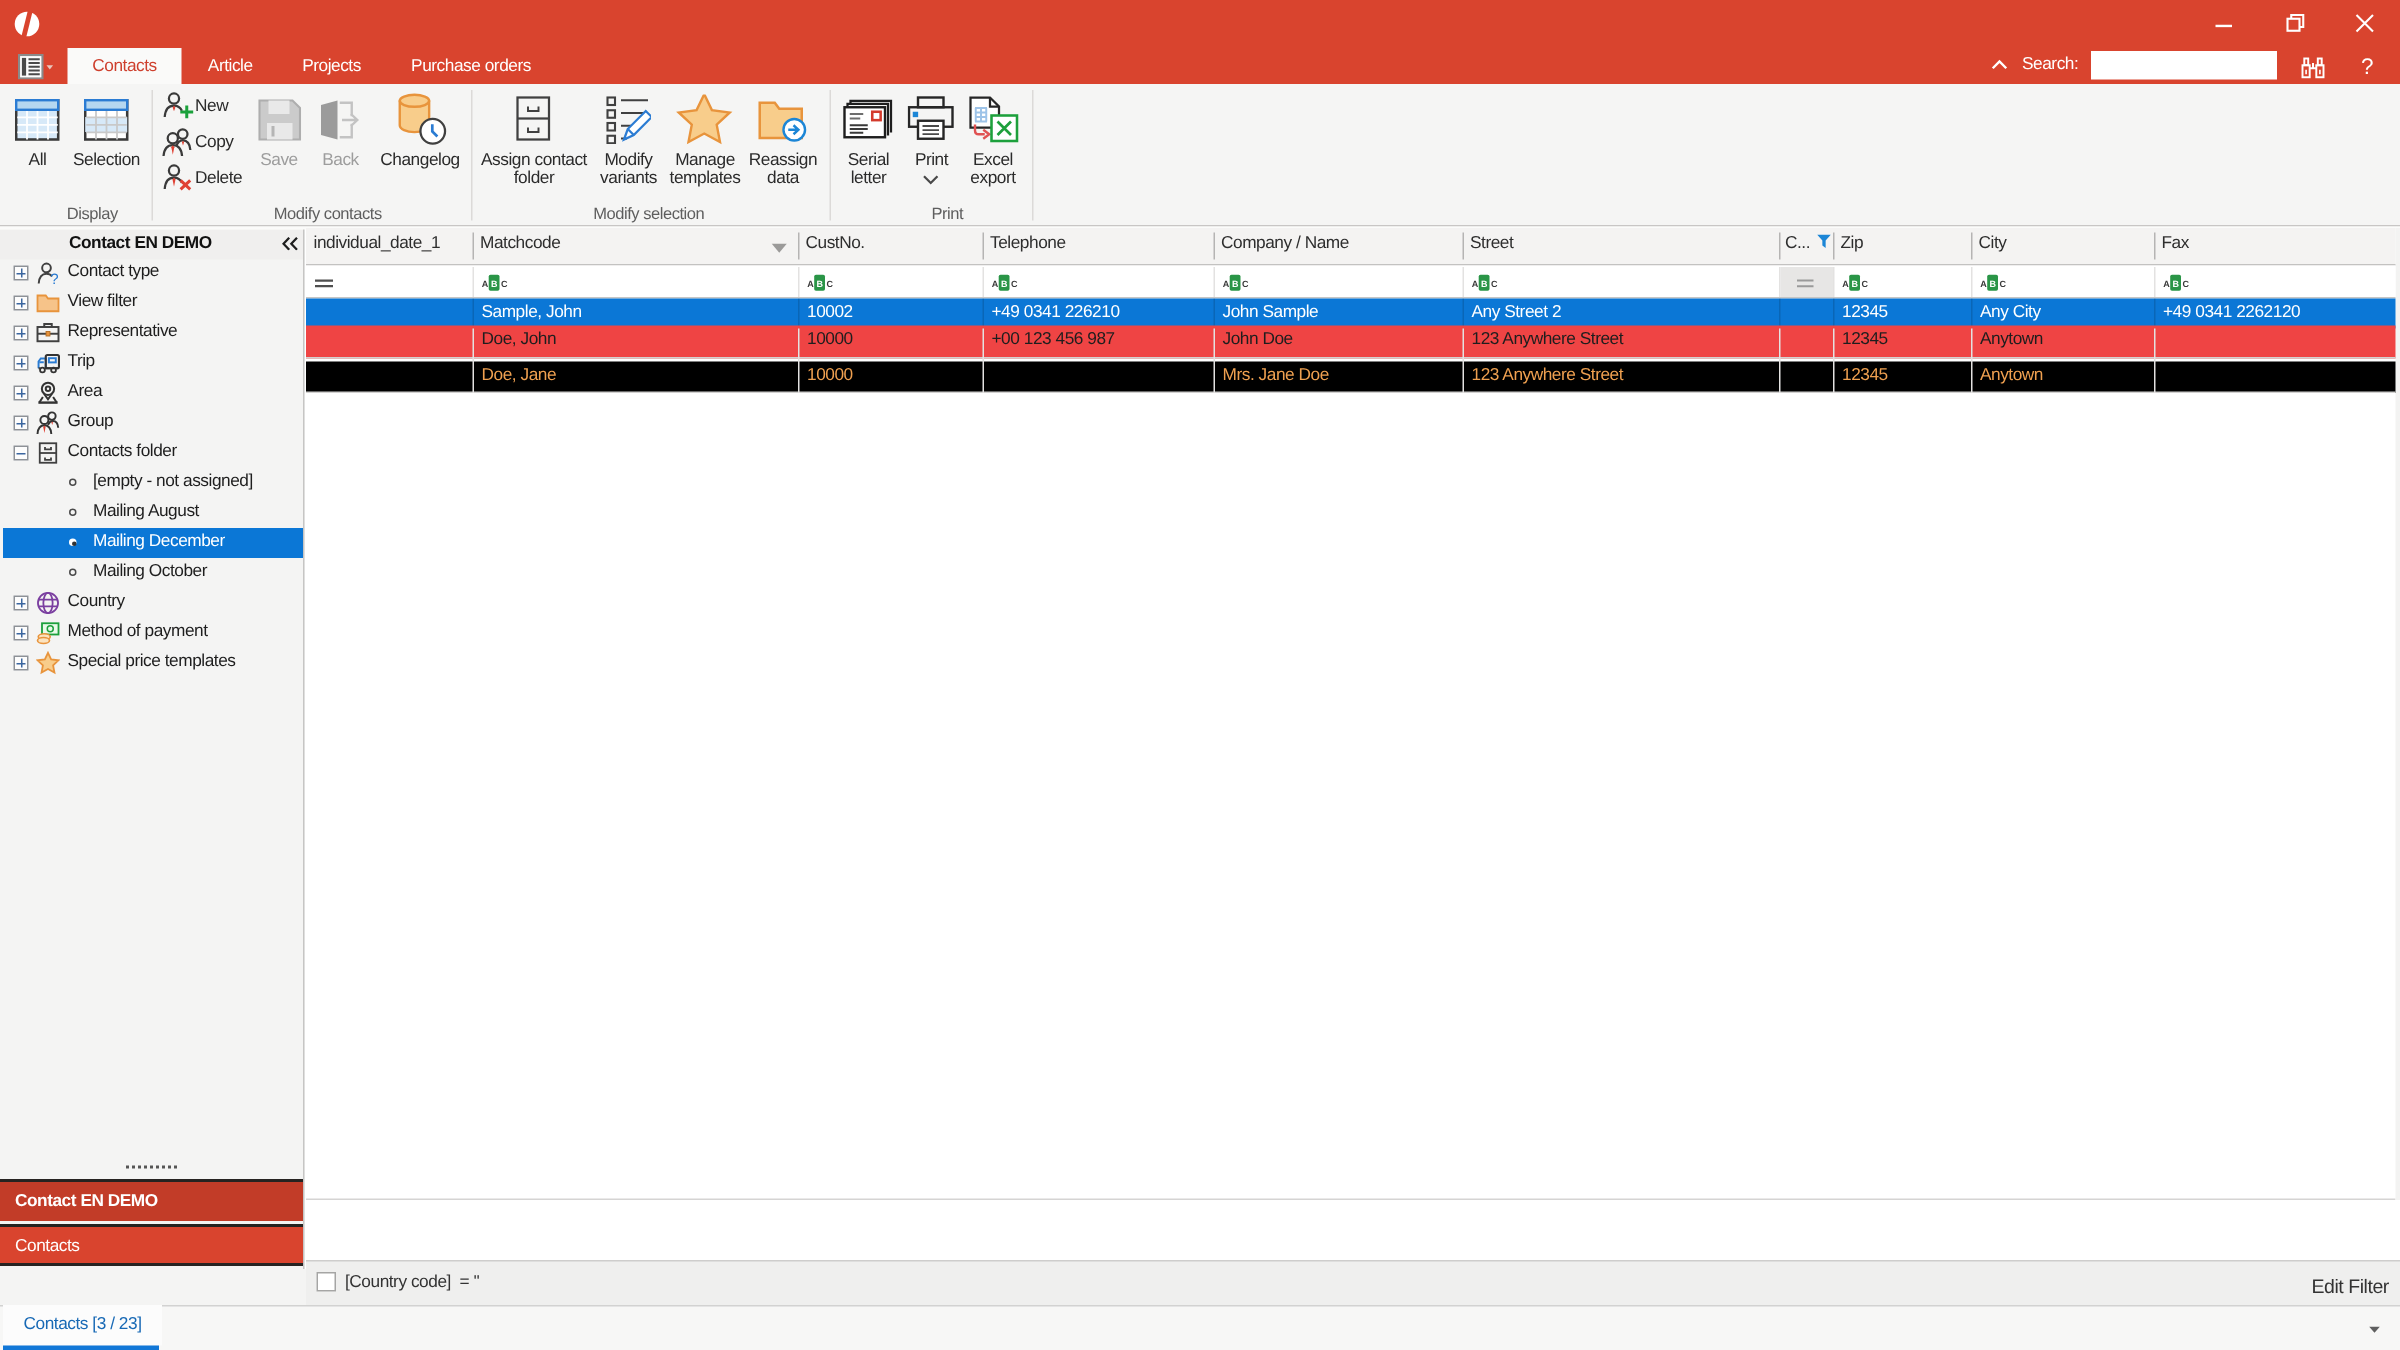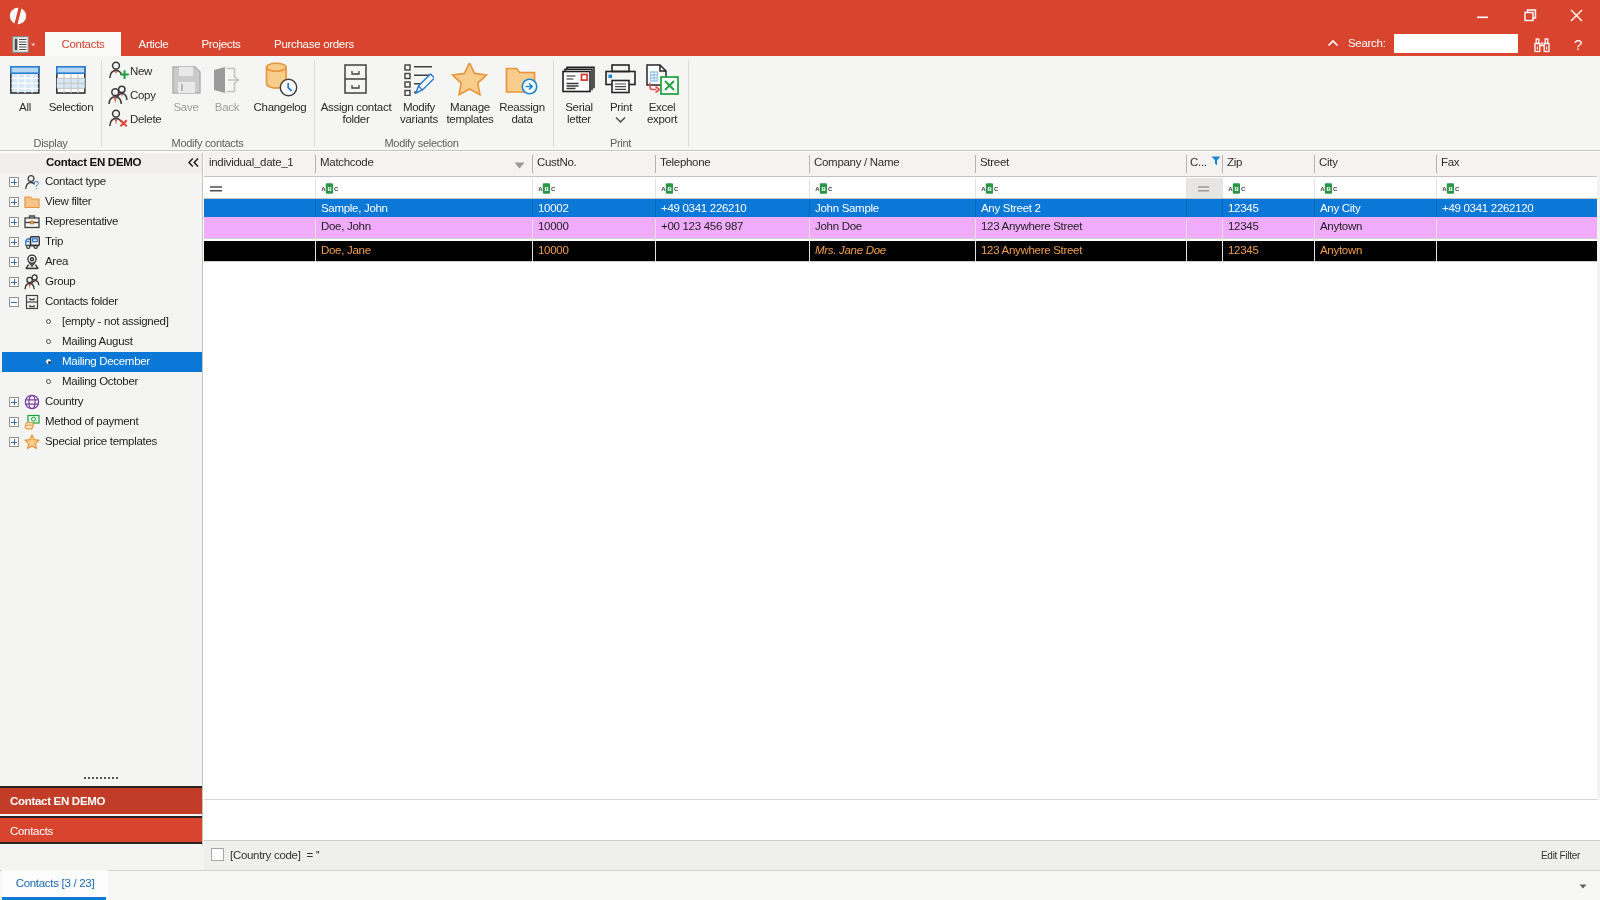--- a/index.html
+++ b/index.html
@@ -10,21 +10,21 @@
 
 #titlebar { left:0; top:0; width:1600px; height:32px; background:#d9442e; }
 #title { left:0; top:8px; width:1600px; text-align:center; color:#fff; font-size:11.5px; }
 
 #menubar { left:0; top:32px; width:1600px; height:24px; background:#d9442e; }
 .tab { top:32px; height:24px; line-height:24px; font-size:11.5px; color:#fff; text-align:center; }
 #tab-contacts { left:45px; top:32px; width:76px; height:24px; background:#fafaf9; color:#ce3f2d; line-height:24px; text-align:center; font-size:11.5px; }
 
 #ribbon { left:0; top:56px; width:1600px; height:95px; background:#f5f5f4; border-bottom:1px solid #c8c6c5; }
 .rsep { top:60px; height:87px; width:1px; background:#dcdad8; }
-.glabel { top:137px; height:12px; font-size:11px; color:#5e5e5e; text-align:center; }
+.glabel { top:137px; height:12px; font-size:11px; color:#5e5e5e; text-align:center;margin-left:11px; }
 .ilabel { font-size:11.5px; color:#2b2b2b; text-align:center; }
 .ilabel-grey { font-size:11.5px; color:#9d9d9d; text-align:center; }
 
 #sidebar { left:0; top:152px; width:203px; height:694px; background:#f4f4f3; border-right:1px solid #c6c5c4; }
 #treehead { left:0; top:153px; width:202px; height:20px; background:#f0efee; }
 #treehead b { position:absolute; left:46px; top:3px; font-size:11.5px; color:#111; }
 .trow { left:0; width:202px; height:20px; font-size:11.5px; color:#1e1e1e; }
 .trow .lbl { position:absolute; left:45px; top:3px; }
 .trow .lbl2 { position:absolute; left:62px; top:3px; }
 .exp { position:absolute; left:9px; top:5px; width:10px; height:10px; background:#fdfdfd; border:1px solid #8e9297; }
@@ -517,34 +517,34 @@
     <span class="abs" style="left:328px; top:0; width:1px; height:21px; background:rgba(0,0,0,0.14);"></span>
     <span class="abs" style="left:451px; top:0; width:1px; height:21px; background:rgba(0,0,0,0.14);"></span>
     <span class="abs" style="left:605px; top:0; width:1px; height:21px; background:rgba(0,0,0,0.14);"></span>
     <span class="abs" style="left:771px; top:0; width:1px; height:21px; background:rgba(0,0,0,0.14);"></span>
     <span class="abs" style="left:982px; top:0; width:1px; height:21px; background:rgba(0,0,0,0.14);"></span>
     <span class="abs" style="left:1018px; top:0; width:1px; height:21px; background:rgba(0,0,0,0.14);"></span>
     <span class="abs" style="left:1110px; top:0; width:1px; height:21px; background:rgba(0,0,0,0.14);"></span>
     <span class="abs" style="left:1232px; top:0; width:1px; height:21px; background:rgba(0,0,0,0.14);"></span>
   </div>
 
-  <div class="abs drow" style="left:204px; top:217px; width:1393px; height:22px; background:#f0abfc; color:#1e1e1e; border-bottom:1px solid #d2d1d0;padding-left:20px;">
+  <div class="abs drow" style="left:204px; top:217px; width:1393px; height:22px; background:#ef4444; color:#1e1e1e; border-bottom:1px solid #d2d1d0;padding-left:20px;">
     <span class="dcell" style="left:117px;">Doe, John</span>
     <span class="dcell" style="left:334px;">10000</span>
     <span class="dcell" style="left:457px;">+00 123 456 987</span>
     <span class="dcell" style="left:611px;">John Doe</span>
     <span class="dcell" style="left:777px;">123 Anywhere Street</span>
     <span class="dcell" style="left:1024px;">12345</span>
     <span class="dcell" style="left:1116px;">Anytown</span>
   </div>
 
   <div class="abs drow" style="left:204px; top:241px; width:1393px; height:21px; background:#000000; color:#efa050; border-bottom:1px solid #d2d1d0;">
     <span class="dcell" style="left:117px;">Doe, Jane</span>
     <span class="dcell" style="left:334px;">10000</span>
-    <span class="dcell" style="left:611px;font-style:italic;">Mrs. Jane Doe</span>
+    <span class="dcell" style="left:611px;">Mrs. Jane Doe</span>
     <span class="dcell" style="left:777px;">123 Anywhere Street</span>
     <span class="dcell" style="left:1024px;">12345</span>
     <span class="dcell" style="left:1116px;">Anytown</span>
   </div>
 
   <div class="abs vline" style="left:315px; top:219px; height:43px;"></div>
   <div class="abs vline" style="left:532px; top:219px; height:43px;"></div>
   <div class="abs vline" style="left:655px; top:219px; height:43px;"></div>
   <div class="abs vline" style="left:809px; top:219px; height:43px;"></div>
   <div class="abs vline" style="left:975px; top:219px; height:43px;"></div>
@@ -560,20 +560,20 @@
         <text x="6.4" y="9.4" font-size="6" font-weight="bold" fill="#fff" font-family="Liberation Sans">B</text>
         <text x="13" y="9.2" font-size="6" font-weight="bold" fill="#3a3a3a" font-family="Liberation Sans">C</text>
       </g>
     </defs>
   </svg>
 
   <div class="abs" id="botwhite"></div>
   <div class="abs" id="filterbar"></div>
   <div class="abs" style="left:211px; top:848px; width:13px; height:13px; background:#fff; border:1px solid #a5a5a4;"></div>
   <div class="abs" style="left:230px; top:849px; font-size:11.5px; color:#333;">[Country code]&nbsp; = ''</div>
-  <div class="abs" style="left:1541px; top:850px; font-size:10px; color:#333;">Edit Filter</div>
+  <div class="abs" style="left:1541px; top:850px; font-size:13px; color:#333;">Edit Filter</div>
   <div class="abs" id="statusbar"></div>
   <div class="abs" id="btab">Contacts [3 / 23]</div>
   <div class="abs" id="btabline"></div>
   <svg class="abs" style="left:1579px; top:884px;" width="8" height="5" viewBox="0 0 8 5">
     <path d="M0.5 0.5 h7 L4 4.5 z" fill="#5f5f5f"></path>
   </svg>
 </div>
 
 </body></html>

